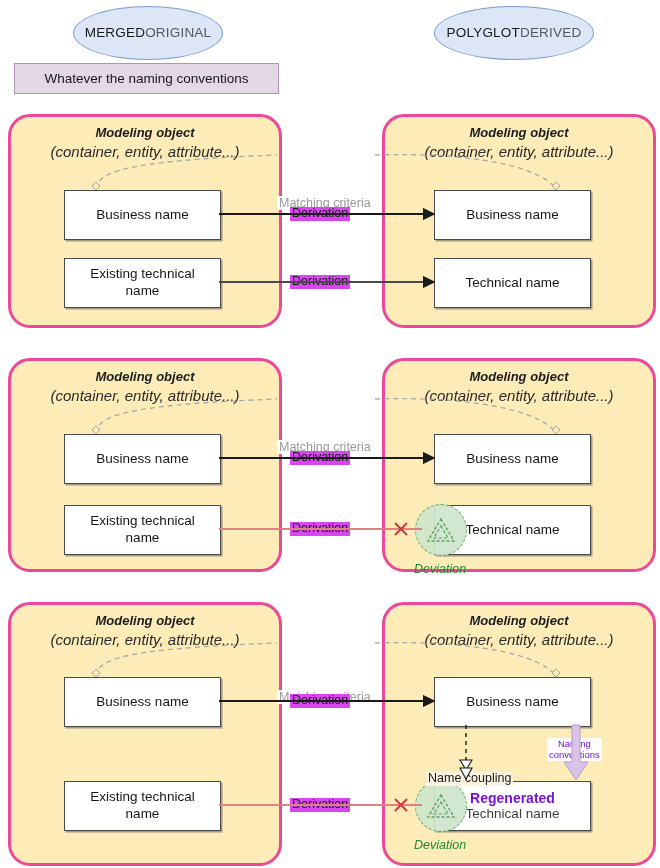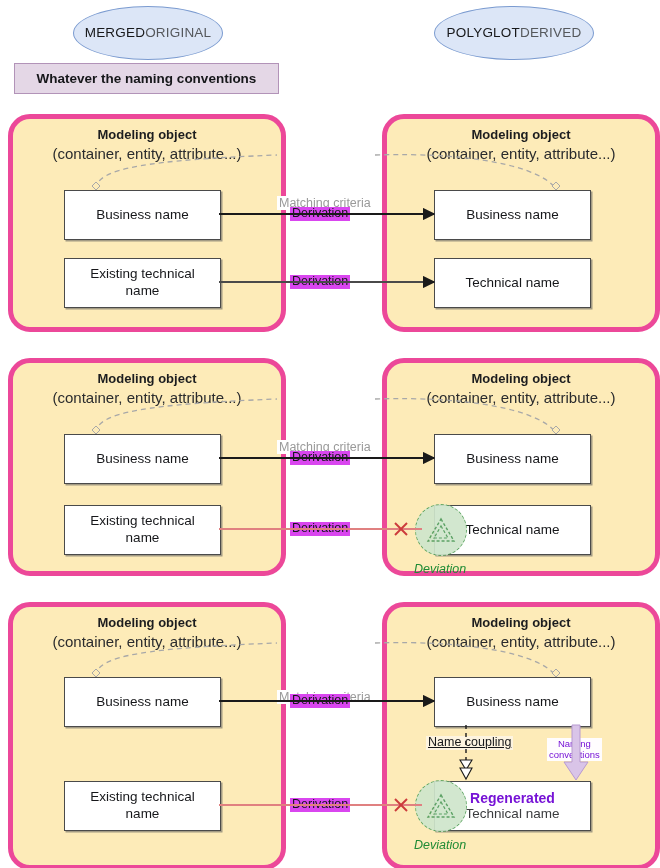--- a/index.html
+++ b/index.html
@@ -28,22 +28,23 @@
     background:#e4d7e6;
     border:1px solid #b293b8;
     display:flex;align-items:center;justify-content:center;
     font-size:13.5px;color:#16171a;
   }
 
   
   .panel{
     position:absolute;
     background:#fdebb8;
-    border:5px solid #ec4899;
+    border:3px solid #ec4899;
     border-radius:22px;
+    font-style:italic;
   }
   .panel-title{
     position:absolute;left:0;right:0;top:8px;
     text-align:center;line-height:1.3;
     pointer-events:none;
   }
   .pt-l1{font-size:13px;color:#1c1d1f;font-weight:600;}
   .pt-l2{font-size:15px;color:#2a2b2d;}
 
   
@@ -103,21 +104,21 @@
 <div class="ellipse" style="left:73px;top:6px;width:148px;height:52px;">
   <span class="ell-line1">MERGED</span>
   <span class="ell-line2">ORIGINAL</span>
 </div>
 
 <div class="ellipse" style="left:434px;top:6px;width:158px;height:52px;">
   <span class="ell-line1">POLYGLOT</span>
   <span class="ell-line2">DERIVED</span>
 </div>
 
-<div class="note-box" style="left:14px;top:63px;width:263px;height:29px;font-weight:bold;">
+<div class="note-box" style="left:14px;top:63px;width:263px;height:29px;">
   <span>Whatever the naming conventions</span>
 </div>
 
 <div class="panel" style="left:8px;top:114px;width:268px;height:208px;">
   <div class="panel-title">
     <div class="pt-l1">Modeling object</div>
     <div class="pt-l2">(container, entity, attribute...)</div>
   </div>
 </div>
 <div class="panel" style="left:382px;top:114px;width:268px;height:208px;">
@@ -224,21 +225,21 @@
   <svg width="32" height="30" viewBox="0 0 32 30" aria-hidden="true">
     <path d="M16 4 L29 26 L3 26 Z" fill="none" stroke="#4f9a58" stroke-width="1.4" stroke-dasharray="3,2"></path>
     <path d="M16 11 L23 23 L9 23 Z" fill="none" stroke="#4f9a58" stroke-width="1.2" stroke-dasharray="3,2"></path>
   </svg>
 </div>
 <div class="dev-label" style="left:398px;top:838px;"><span>Deviation</span></div>
 
 <div class="match-label" style="left:277px;top:642px;"><span>Matching criteria</span></div>
 <div class="conn-label" style="left:290px;top:694px;"><span>Derivation</span></div>
 <div class="conn-label" style="left:290px;top:798px;"><span>Derivation</span></div>
-<div class="conn-label on-yellow" style="left:426px;top:736px;text-decoration:underline;"><span>Name coupling</span></div>
+<div class="conn-label on-yellow" style="left:426px;top:772px;"><span>Name coupling</span></div>
 <div class="nc-label" style="left:547px;top:738px;">
   <span>Naming</span><br>
   <span>conventions</span>
 </div>
 
 <svg class="overlay" aria-hidden="true">
   <defs>
     <marker id="arrowFilled" viewBox="0 0 10 10" refX="9" refY="5" markerWidth="7" markerHeight="7" orient="auto-start-reverse">
       <path d="M0 0 L10 5 L0 10 z" fill="#1a1a1a"></path>
     </marker>

